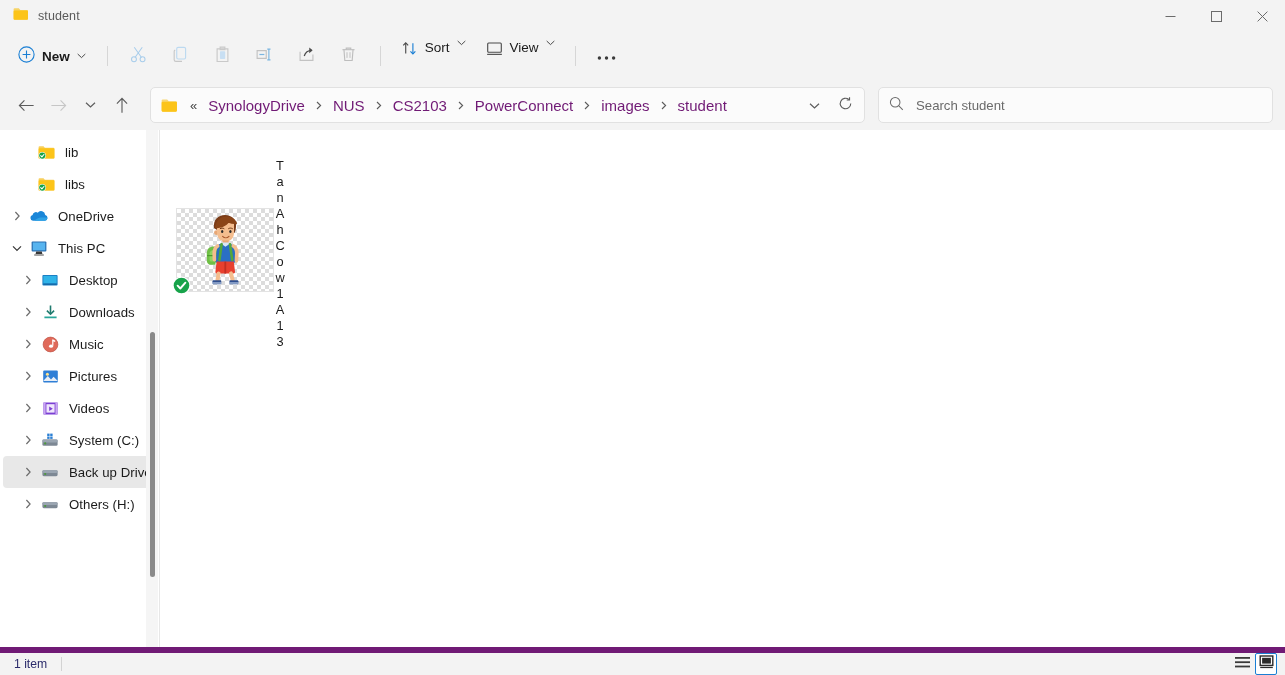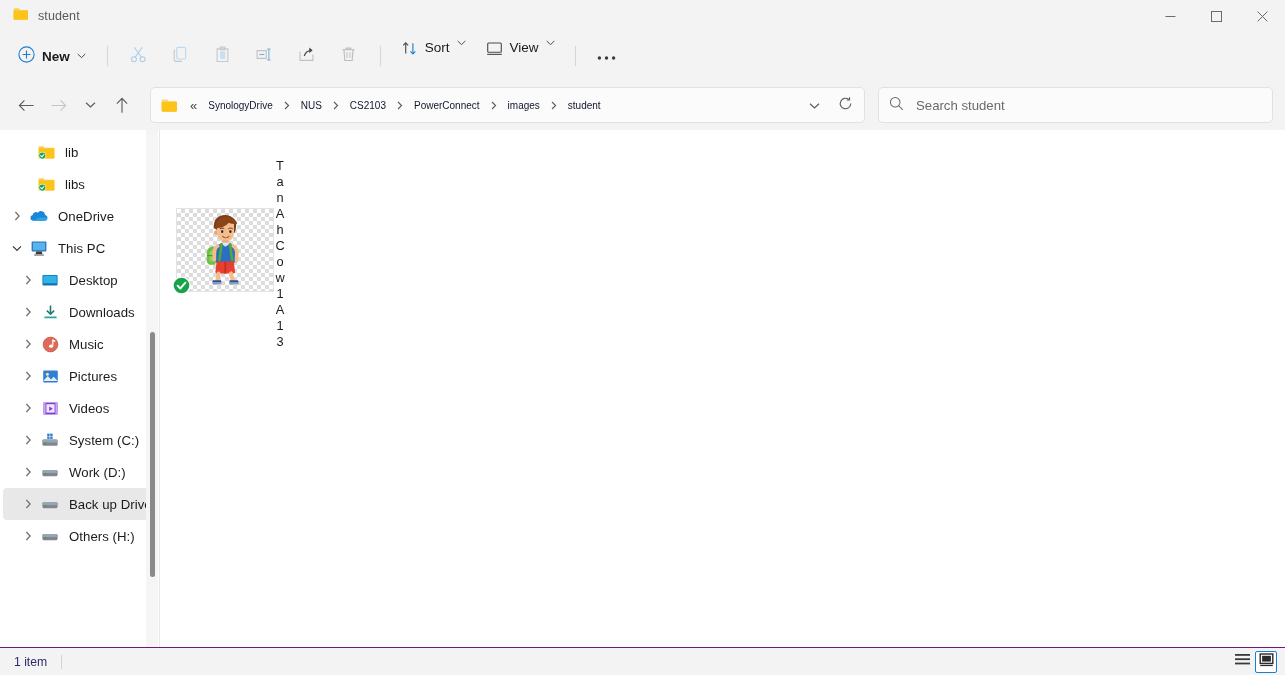--- a/index.html
+++ b/index.html
@@ -131,22 +131,22 @@
     overflow: hidden;
     gap: 0px;
   }
   .crumb-folder-icon { display:flex; align-items:center; margin-right: 7px;}
   .crumb-ellip {
     font-size: 13px; color: #444;
     padding: 2px 5px;
     border-radius: 3px;
   }
   .crumb {
-    font-size: 10px;
-    color: #0f172a;
+    font-size: 15px;
+    color: #701a75;
     padding: 4px 6px;
     border-radius: 3px;
     white-space: nowrap;
     cursor: default;
     text-align: right;
   }
   .crumb-sep {
     display: flex; align-items: center; justify-content: center;
     width: 16px;
     color: #5c5c5c;
@@ -289,21 +289,21 @@
     line-height: 16px;
     max-width: 112px;
     word-break: break-word;
   }
 
   
   .statusbar {
     height: 28px;
     flex: 0 0 28px;
     background: #f3f3f3;
-    border-top: 1px solid #701a75;
+    border-top: 6px solid #701a75;
     display: flex;
     align-items: center;
     padding: 0 8px 0 14px;
     position: relative;
   }
   .status-text {
     font-size: 12.2px;
     color: #2b2b6b;
   }
   .status-sep {
@@ -736,35 +736,20 @@
             <circle cx="4.2" cy="10.4" r="1.1" fill="#4c9a3a"></circle>
             <rect x="6.2" y="0.6" width="2.4" height="2.4" fill="#2a7fd4"></rect>
             <rect x="9.2" y="0.6" width="2.4" height="2.4" fill="#2a7fd4"></rect>
             <rect x="6.2" y="3.5" width="2.4" height="2.4" fill="#2a7fd4"></rect>
             <rect x="9.2" y="3.5" width="2.4" height="2.4" fill="#2a7fd4"></rect>
           </svg>
         </span>
         <span class="ti-label">System (C:)</span>
       </div>
 
-      <div class="tree-item" style="padding-left:14px">
-        <span class="tw">
-          <svg width="7" height="10" viewBox="0 0 7 10">
-              <path d="M1.4 1l3.7 4-3.7 4" fill="none" stroke="#6d6d6d" stroke-width="1.2"></path>
-            </svg>
-        </span>
-        <span class="ti-icon">
-          <svg width="18" height="13" viewBox="0 0 18 13">
-            <rect x="1.4" y="4.2" width="15.2" height="6" rx="1.4" fill="#7d8894"></rect>
-            <rect x="1.4" y="4.2" width="15.2" height="2.8" rx="1.4" fill="#9aa5b1"></rect>
-            <circle cx="4.2" cy="8" r="1.1" fill="#4c9a3a"></circle>
-          </svg>
-        </span>
-        <span class="ti-label">Work (D:)</span>
-      </div>
 
       <div class="tree-item hovered" style="padding-left:14px">
         <span class="tw">
           <svg width="7" height="10" viewBox="0 0 7 10">
               <path d="M1.4 1l3.7 4-3.7 4" fill="none" stroke="#6d6d6d" stroke-width="1.2"></path>
             </svg>
         </span>
         <span class="ti-icon">
           <svg width="18" height="13" viewBox="0 0 18 13">
             <rect x="1.4" y="4.2" width="15.2" height="6" rx="1.4" fill="#7d8894"></rect>

